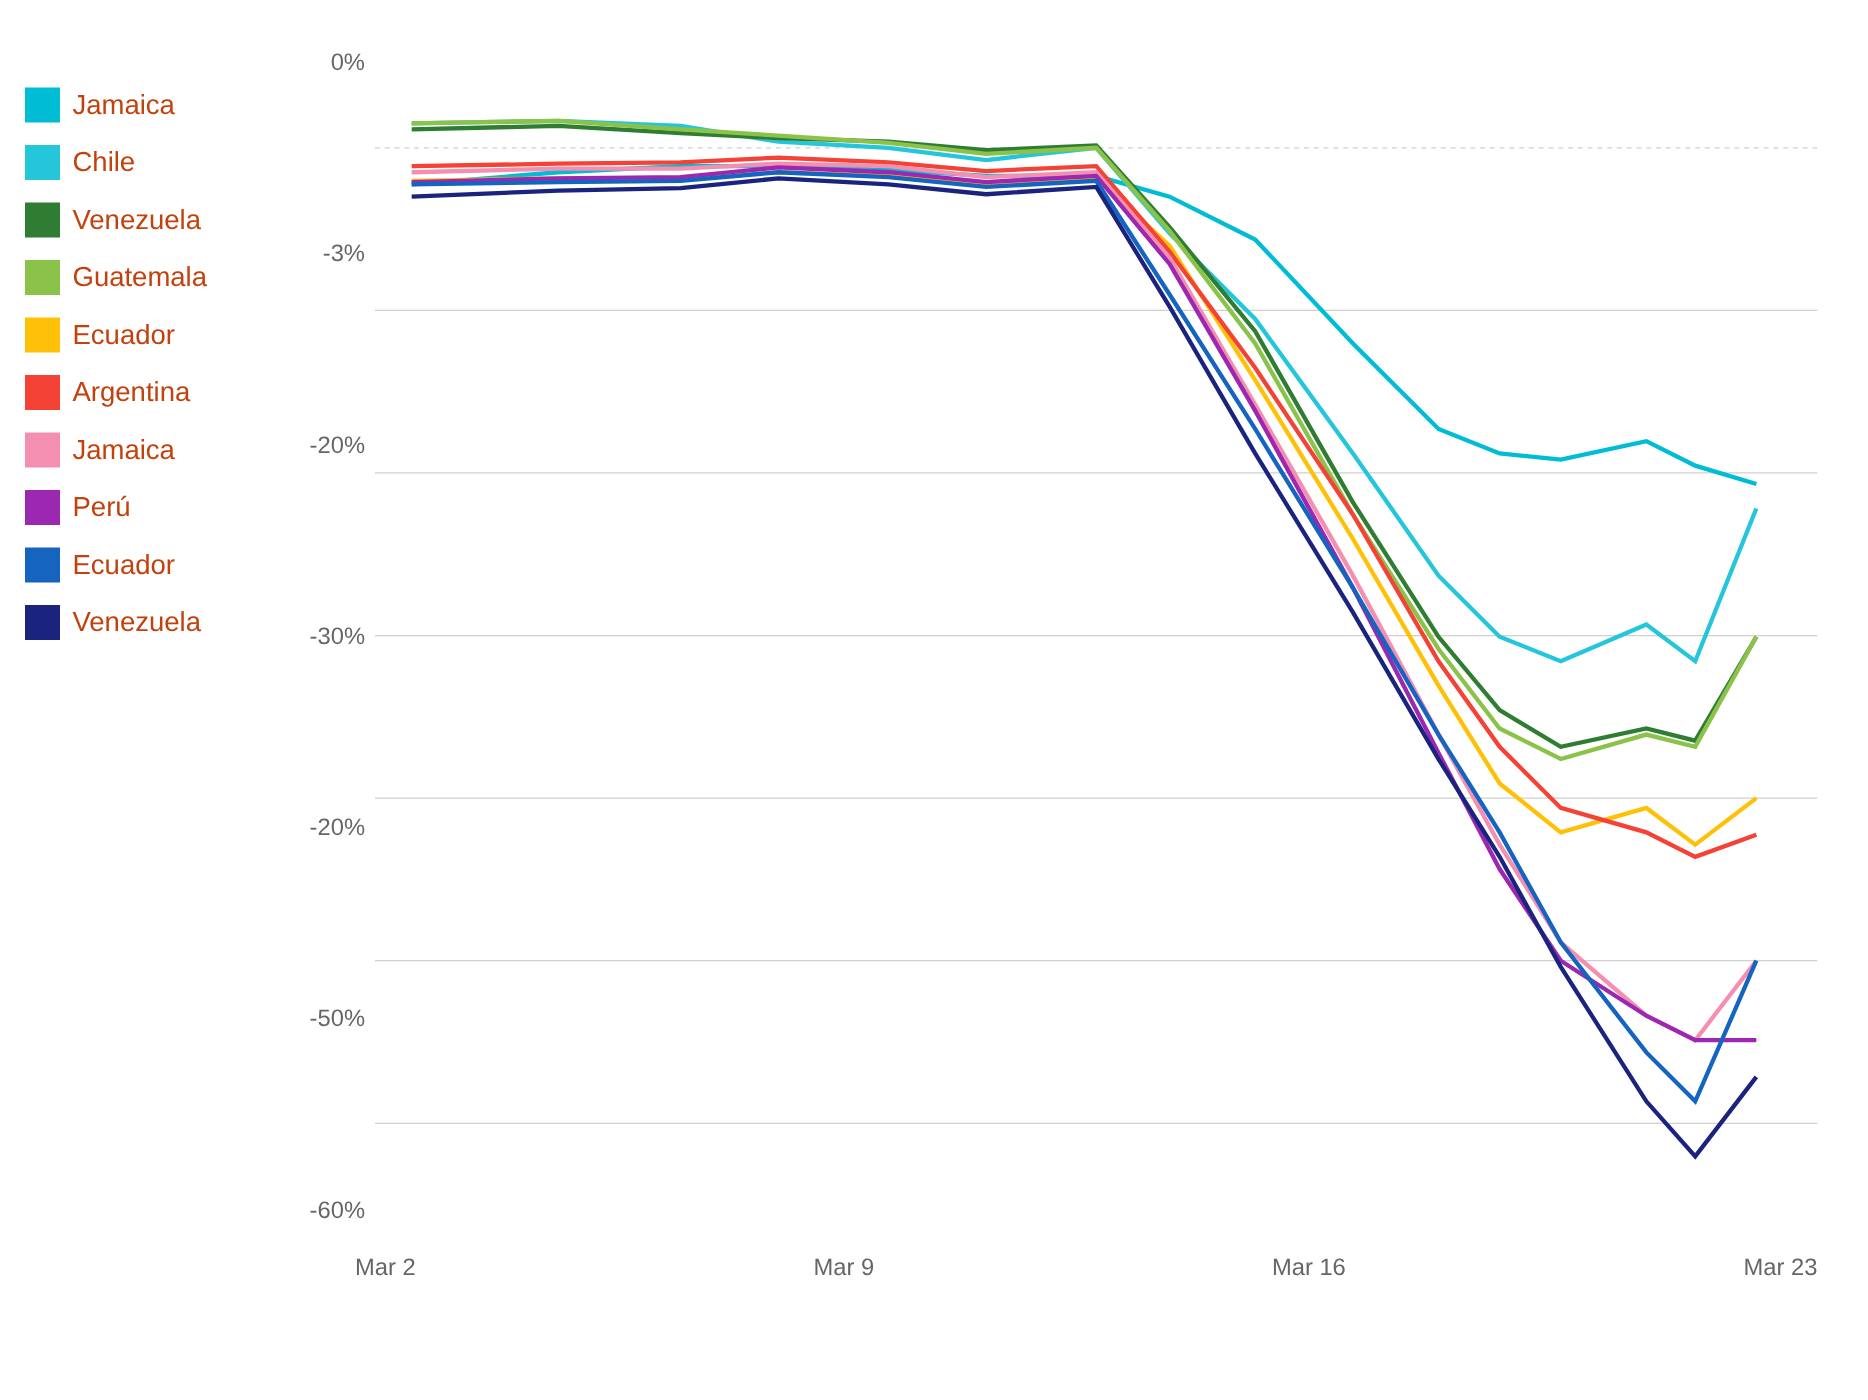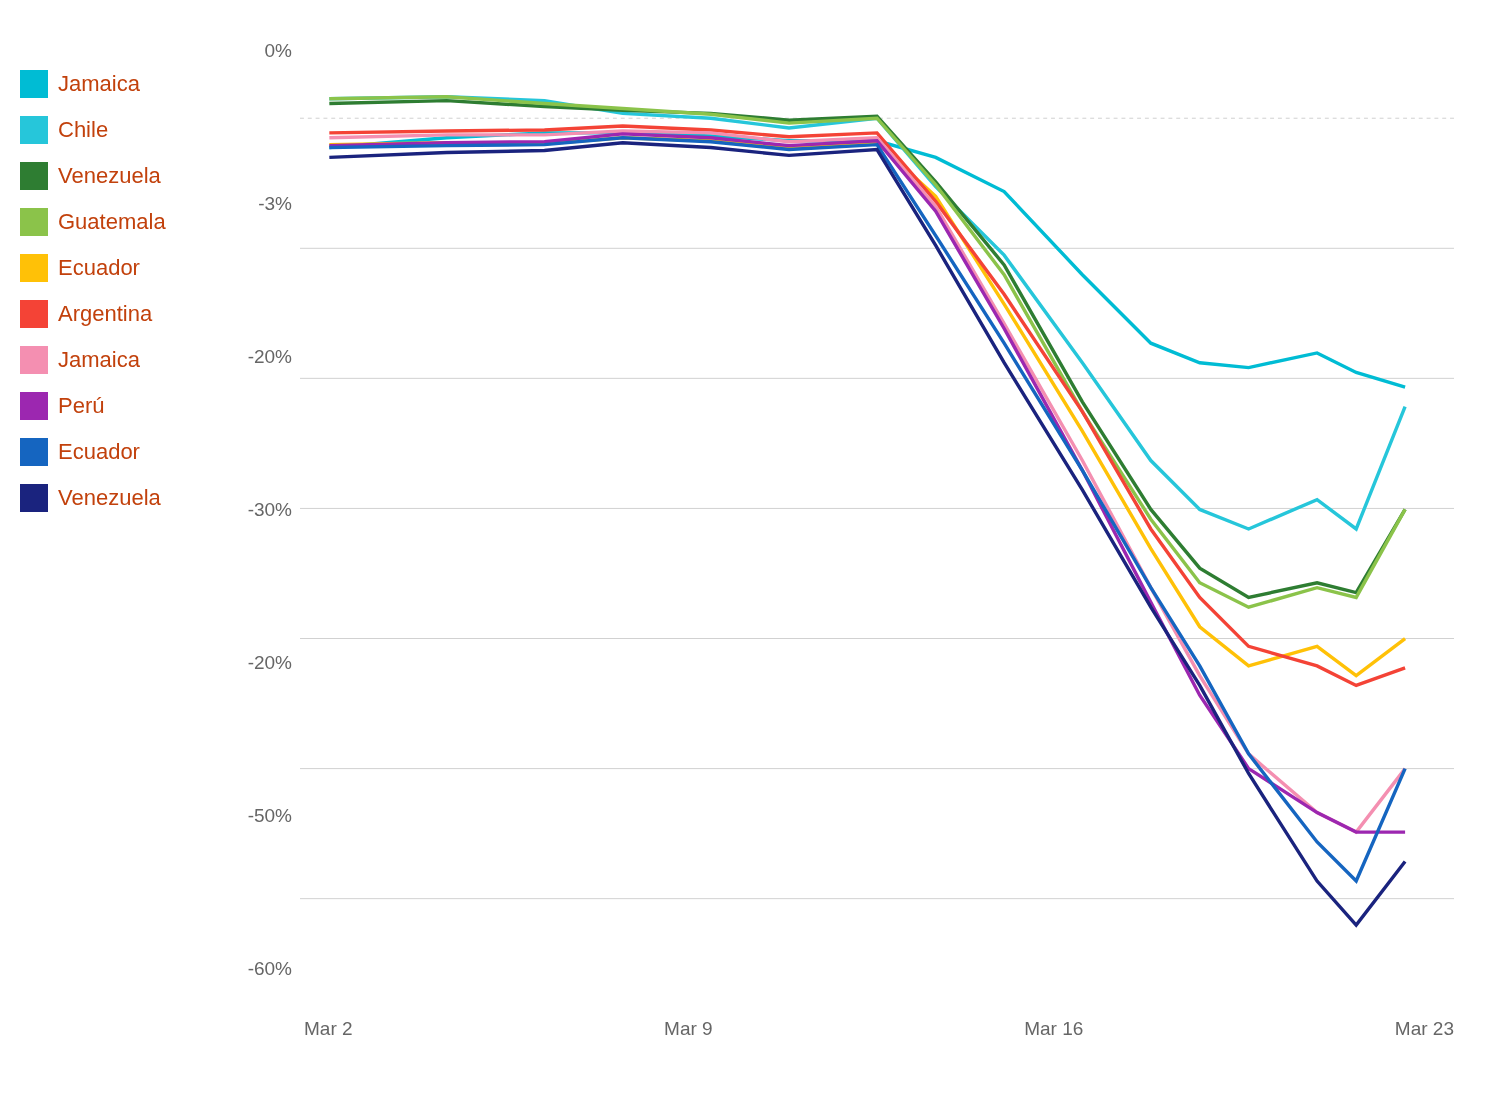--- a/index.html
+++ b/index.html
@@ -61,26 +61,26 @@
     .svg-chart {
       position: absolute;
       left: 60px;
       top: 0;
       right: 0;
       bottom: 60px;
     }
     .x-axis-labels {
       position: absolute;
       bottom: 0;
-      left: 64px;
+      left: 44px;
       right: 0;
       height: 60px;
       display: flex;
       justify-content: space-between;
-      align-items: flex-end;
+      align-items: center;
       padding-top: 10px;
     }
     .x-label {
       font-size: 19px;
       color: #666;
     }
   </style>
 </head>
 <body>
 

